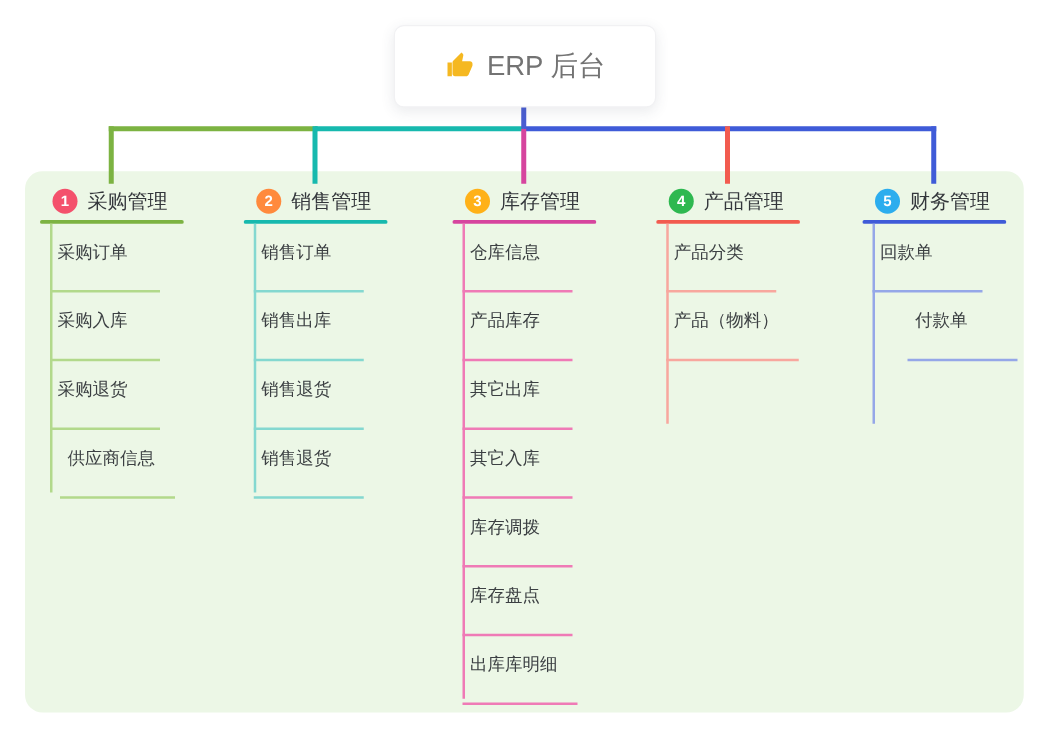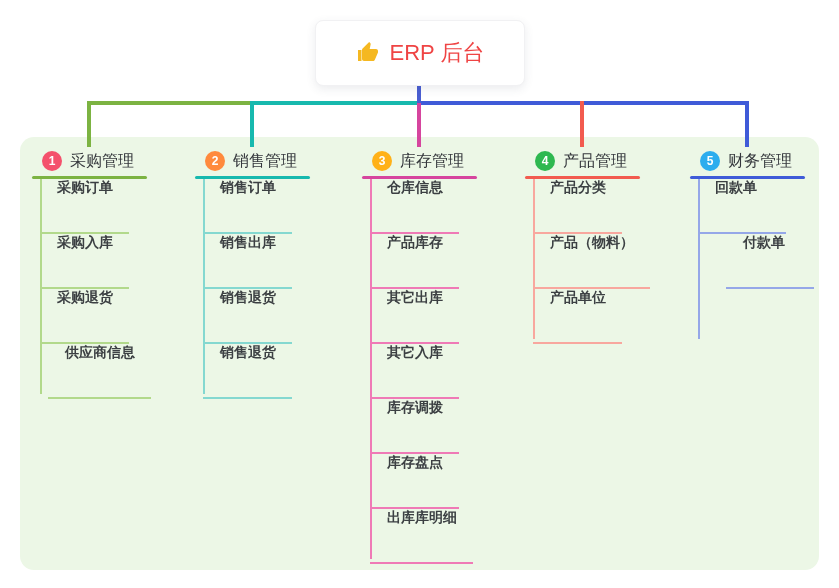--- a/index.html
+++ b/index.html
@@ -7,21 +7,21 @@
     position:relative;width:839px;height:588px;overflow:hidden;background:#ffffff;
     font-family:"Liberation Sans","DejaVu Sans",sans-serif;
   }
   
   .panel{position:absolute;left:20px;top:137px;width:799px;height:433px;border-radius:14px;}
   
   .root-card{
     position:absolute;left:315px;top:20px;width:208px;height:64px;background:#ffffff;
     border:1px solid #f1f1f3;border-radius:8px;box-shadow:0 3px 10px rgba(60,70,90,.10);
     display:flex;align-items:center;justify-content:center;gap:10px;
-    font-size:22px;font-weight:500;color:#ef4444;cursor:pointer;
+    font-size:22px;font-weight:500;color:#737373;cursor:pointer;
   }
   .root-card .ticon{width:24px;height:24px;display:inline-flex;flex:0 0 auto;}
   
   .conn{position:absolute;}
   .root-drop{left:417px;top:83px;width:4px;height:20px;}
   .h{top:101px;height:4px;}
   .h1{left:87px;width:167px;}
   .h2{left:252px;width:167px;}
   .h5{left:419px;width:330px;}
   .drop{top:101px;width:4px;height:46px;}
@@ -38,22 +38,22 @@
   .badge{
     width:20px;height:20px;border-radius:50%;flex:0 0 auto;
     color:#ffffff;font-size:12px;font-weight:bold;line-height:20px;text-align:center;
   }
   .branch-label{font-size:16px;font-weight:500;color:#34373c;white-space:nowrap;}
   .branch-line{width:115px;height:3px;margin-top:3px;border-radius:2px;}
   .children{position:relative;}
   .vline{position:absolute;left:8px;top:0;width:2px;}
   .child{
     position:relative;margin-left:8px;height:55px;width:fit-content;min-width:88px;
-    display:flex;align-items:flex-start;box-sizing:border-box;
-    padding:0 16px 8px 17px;border-bottom:2px solid;cursor:pointer;font-weight:bold;
+    display:flex;align-items:center;box-sizing:border-box;
+    padding:0 16px 8px 6px;border-bottom:2px solid;cursor:pointer;
   }
   .child:first-child{height:50px;}
   .child span{font-size:14px;color:#3c4043;white-space:nowrap;}
 </style>
 </head>
 <body>
 
 <div class="stage">
 
   <div class="panel" style="background: rgb(236, 247, 230);"></div>
@@ -160,23 +160,20 @@
     </div>
     <div class="branch-line" style="background: rgb(242, 91, 79);"></div>
     <div class="children">
       <div class="vline" style="background: rgb(248, 167, 158); height: 160px;"></div>
     <div class="child" style="border-bottom-color: rgb(248, 167, 158);">
             <span>产品分类</span>
           </div>
           <div class="child" style="border-bottom-color: rgb(248, 167, 158);">
             <span>产品（物料）</span>
           </div>
-          <div class="child" style="border-bottom-color: rgb(248, 167, 158);">
-            <span>产品单位</span>
-          </div>
         </div>
   </div>
       <div class="branch branch-5">
     <div class="branch-header">
       <span class="badge" style="background: rgb(44, 173, 238);">5</span>
       <span class="branch-label">财务管理</span>
     </div>
     <div class="branch-line" style="background: rgb(63, 91, 216);"></div>
     <div class="children">
       <div class="vline" style="background: rgb(149, 167, 232); height: 160px;"></div>

